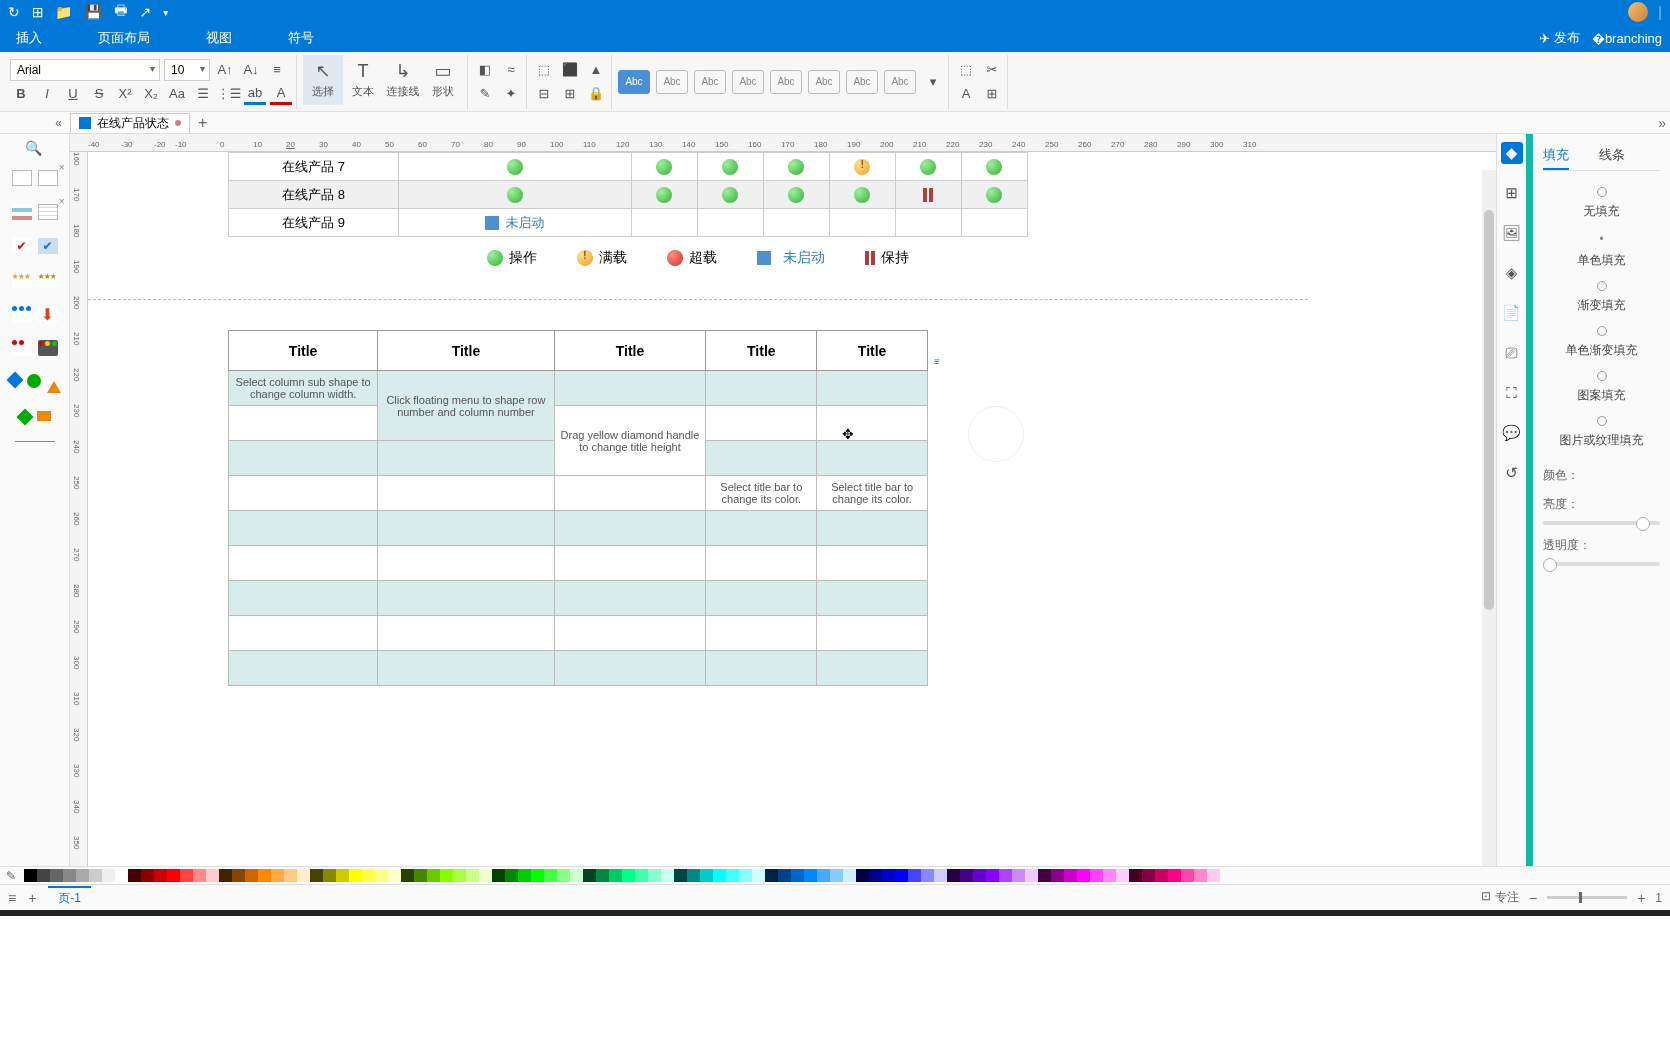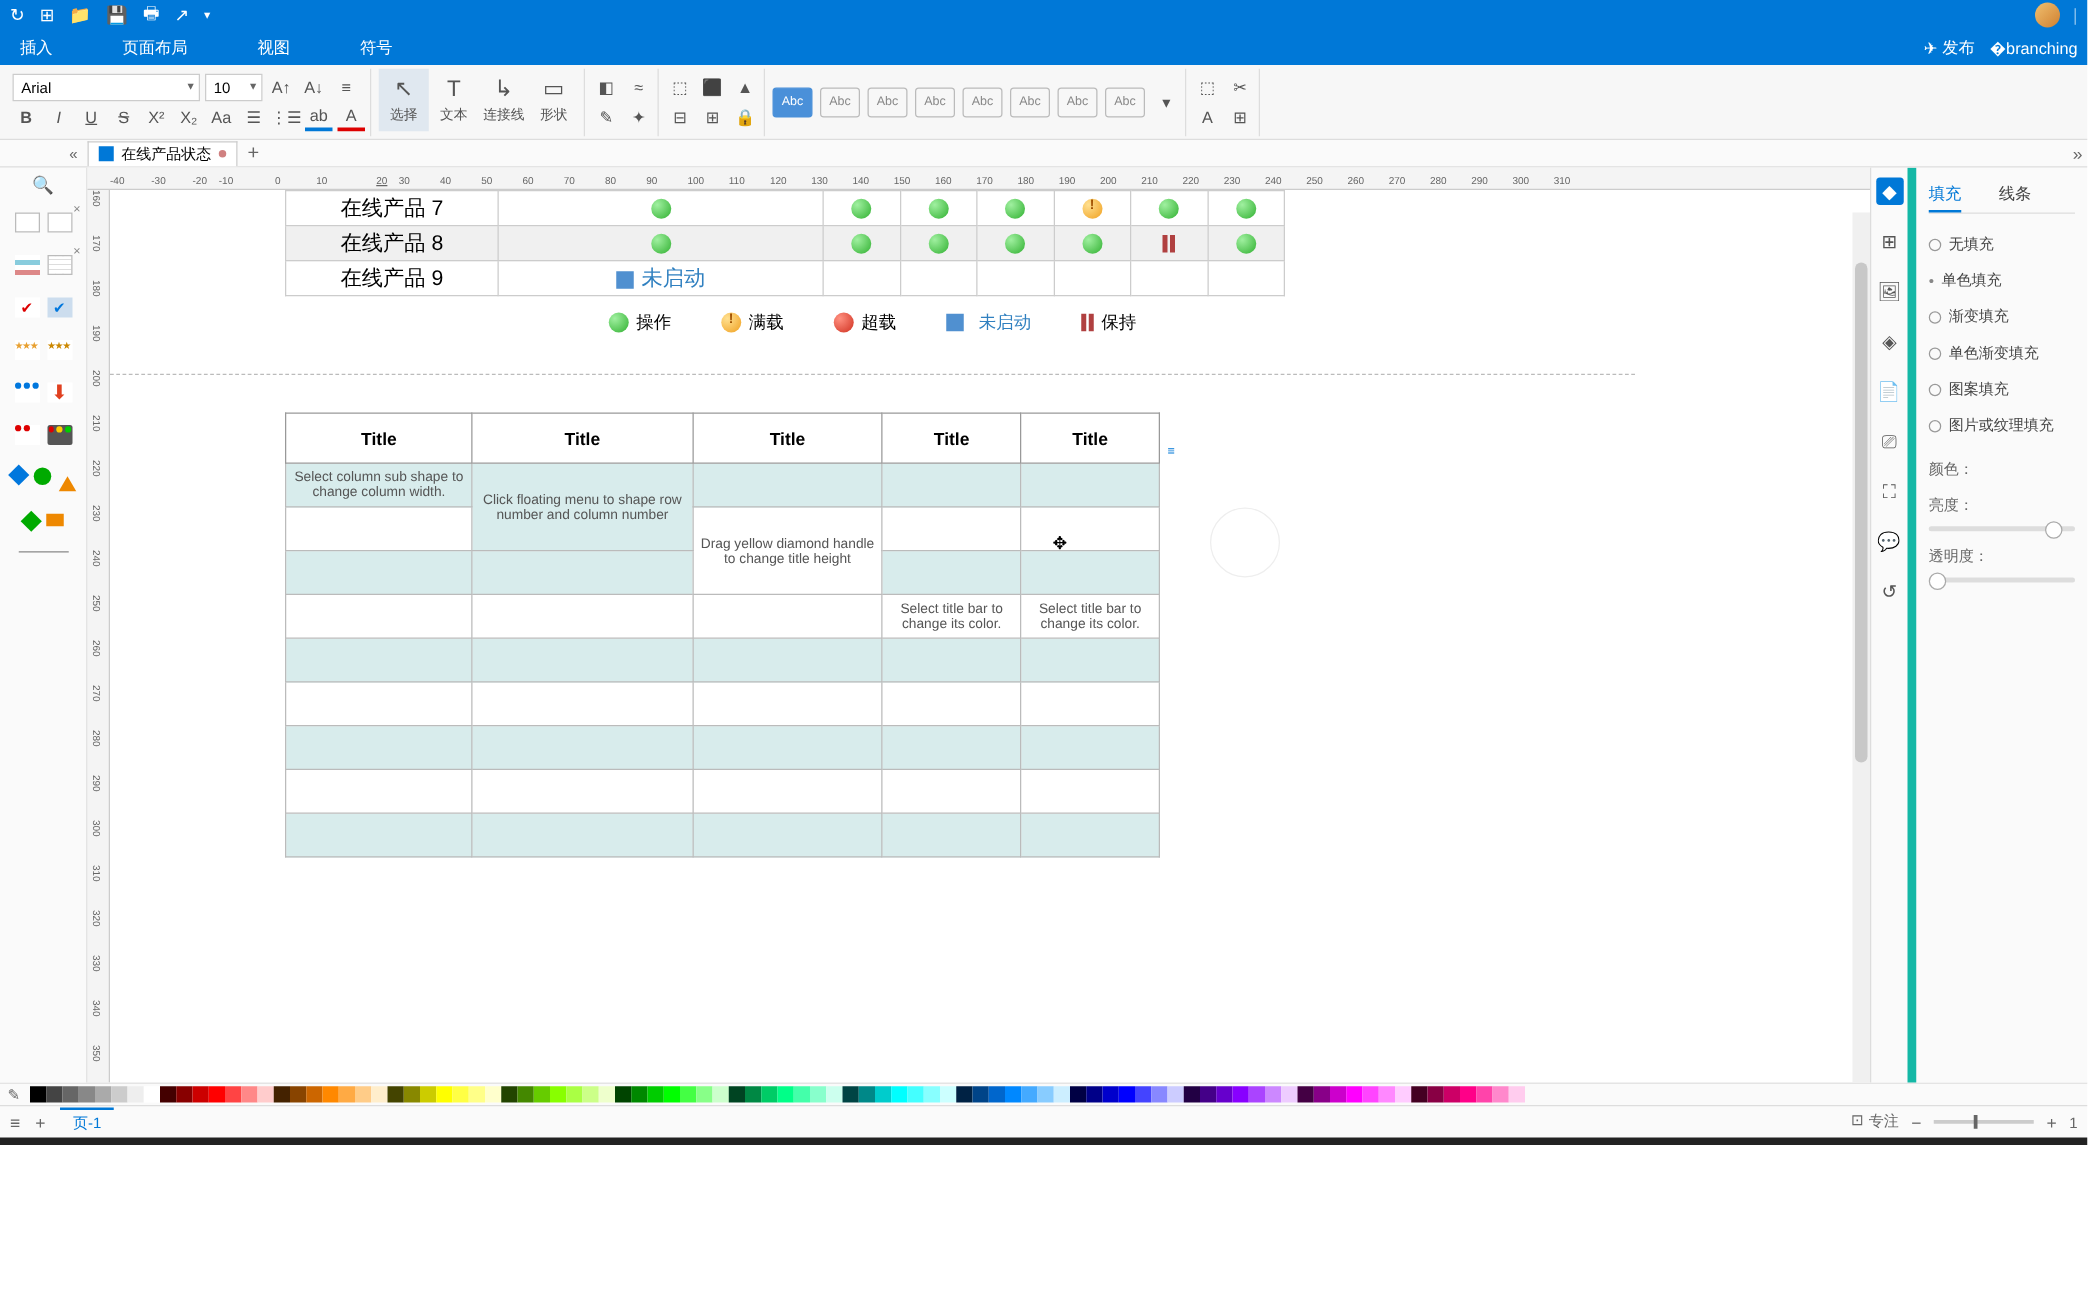--- a/index.html
+++ b/index.html
@@ -68,21 +68,21 @@
 .ruler-h span { position: absolute; bottom: 2px; }
 .canvas-body { flex: 1; display: flex; overflow: hidden; }
 .ruler-v { width: 18px; background: #f4f4f4; border-right: 1px solid #ccc; position: relative; font-size: 8px; color: #666; }
 .ruler-v span { position: absolute; left: 2px; writing-mode: vertical-rl; }
 .canvas { flex: 1; background: #fff; position: relative; overflow: auto; }
 .page { position: absolute; left: 140px; top: 0; width: 940px; background: #fff; }
 .page-divider { border-top: 1px dashed #bbb; margin: 20px -140px; }
 
 
 .status-table { width: 800px; border-collapse: collapse; margin-left: 0; }
-.status-table td { border: 1px solid #ccc; height: 28px; text-align: center; font-size: 17px; }
+.status-table td { border: 1px solid #ccc; height: 28px; text-align: center; font-size: 13px; }
 .status-table tr:nth-child(even) td { background: #f0f0f0; }
 .status-table .label-cell { width: 170px; }
 .dot { display: inline-block; width: 16px; height: 16px; border-radius: 50%; vertical-align: middle; }
 .dot.green { background: radial-gradient(circle at 30% 30%, #a0f0a0, #30b030); }
 .dot.warn { background: radial-gradient(circle at 30% 30%, #ffe090, #f0a020); position:relative; }
 .dot.warn::after { content:"!"; position:absolute; left:6px; top:-1px; color:#a05000; font-weight:bold; font-size:11px; }
 .sq { display: inline-block; width: 14px; height: 14px; background: #5090d0; vertical-align: middle; margin-right: 6px; }
 .bars { display: inline-flex; gap: 2px; vertical-align: middle; }
 .bars span { width: 4px; height: 14px; background: #b04040; }
 .not-started { color: #3080c0; }
@@ -102,21 +102,21 @@
 
 .right-strip { width: 30px; background: #fafafa; border-left: 1px solid #ddd; display: flex; flex-direction: column; align-items: center; padding-top: 8px; gap: 18px; }
 .right-strip-btn { width: 22px; height: 22px; display: flex; align-items: center; justify-content: center; color: #555; cursor: pointer; font-size: 15px; }
 .right-strip-btn.active { background: #0078d7; color: #fff; border-radius: 3px; }
 
 
 .right-panel { width: 144px; background: #fafafa; border-left: 7px solid #14b8a6; padding: 8px 10px; font-size: 12px; color: #444; }
 .rp-tabs { display: flex; gap: 30px; border-bottom: 1px solid #ddd; margin-bottom: 10px; font-size: 13px; }
 .rp-tab { padding: 4px 0; cursor: pointer; }
 .rp-tab.active { color: #0078d7; border-bottom: 2px solid #0078d7; }
-.rp-option { display: flex; align-items: center; gap: 6px; padding: 6px 0; cursor: pointer; }
+.rp-option { display: flex; align-items: center; gap: 6px; padding: 6px 0; cursor: pointer; flex-direction: column; }
 .rp-radio { width: 10px; height: 10px; border: 1px solid #999; border-radius: 50%; }
 .rp-label { margin-top: 12px; color: #666; }
 .rp-slider { width: 100%; height: 4px; background: #ddd; border-radius: 2px; margin-top: 8px; position: relative; }
 .rp-slider::after { content:""; position:absolute; right: 10px; top:-4px; width:12px; height:12px; border-radius:50%; background:#fff; border:1px solid #aaa; }
 .rp-slider.start::after { left: 0; right: auto; }
 
 
 .vscroll { position: absolute; right: 0; top: 18px; bottom: 0; width: 14px; background: #f0f0f0; }
 .vscroll-thumb { position: absolute; left: 2px; right: 2px; top: 40px; height: 400px; background: #c8c8c8; border-radius: 5px; }
 
@@ -337,21 +337,21 @@
   </div>
 
   <div class="canvas-area">
     <div class="ruler-h" id="ruler-h">
         <span style="left: 18px;">-40</span>
         <span style="left: 51px;">-30</span>
         <span style="left: 84px;">-20</span>
         <span style="left: 105px;">-10</span>
         <span style="left: 150px;">0</span>
         <span style="left: 183px;">10</span>
-        <span style="left: 231px; text-decoration: underline;">20</span>
+        <span style="left: 216px; text-decoration: underline;">20</span>
         <span style="left: 249px;">30</span>
         <span style="left: 282px;">40</span>
         <span style="left: 315px;">50</span>
         <span style="left: 348px;">60</span>
         <span style="left: 381px;">70</span>
         <span style="left: 414px;">80</span>
         <span style="left: 447px;">90</span>
         <span style="left: 480px;">100</span>
         <span style="left: 513px;">110</span>
         <span style="left: 546px;">120</span>

